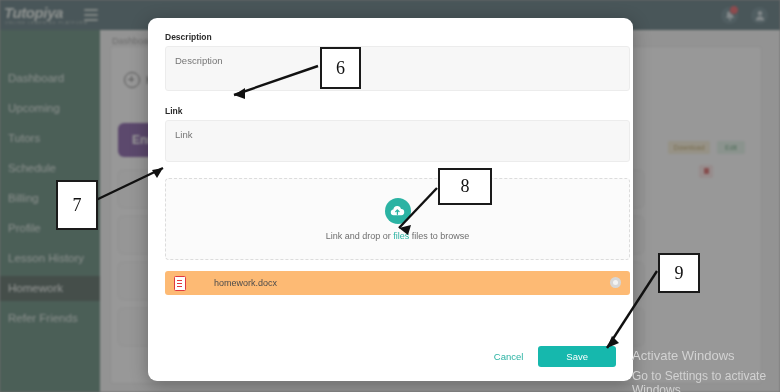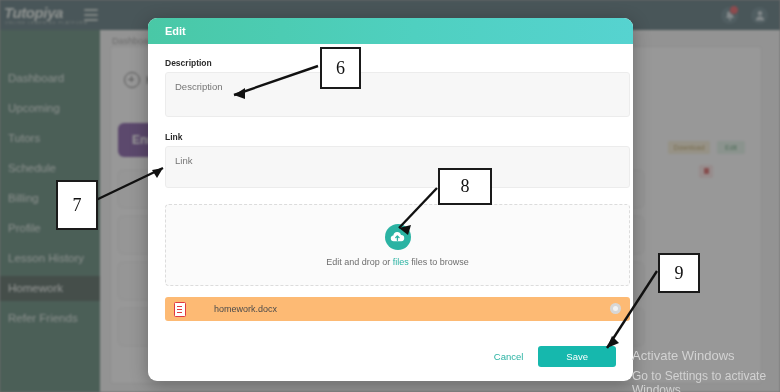--- a/index.html
+++ b/index.html
@@ -453,38 +453,37 @@
     <div id="bg-edit-btn">Edit</div>
     <div id="bg-delete-btn">
         <i></i>
       </div>
   </div>
 
   <div id="overlay"></div>
 
   <div id="modal">
 
-    <div id="modal-header">Edit</div>
 
     <div id="modal-body">
 
       <div class="field-label">Description</div>
       <textarea class="field-box" id="description-input" placeholder="Description" style=""></textarea>
 
       <div class="field-label">Link</div>
       <textarea class="field-box" id="link-input" placeholder="Link" style=""></textarea>
 
       <div id="dropzone">
         <div id="cloud-upload-icon">
           <svg width="15" height="12" viewBox="0 0 15 12">
             <path d="M3.6 10.2a2.9 2.9 0 0 1-.25-5.78A3.9 3.9 0 0 1 11 4.1a2.95 2.95 0 0 1 .35 6.1z" fill="#ffffff"></path>
             <path d="M7.4 9.3V5.6M7.4 4.9l-1.7 1.7M7.4 4.9l1.7 1.7" stroke="#2bb3a3" stroke-width="1.3" fill="none" stroke-linecap="round"></path>
           </svg>
         </div>
-        <div id="dropzone-text"><span>Edit and drop or </span><span id="browse-link">files</span><span> files to browse</span></div>
+        <div id="dropzone-text"><span>Link and drop or </span><span id="browse-link">files</span><span> files to browse</span></div>
       </div>
 
       <div id="file-row">
         <div id="file-type-icon"></div>
         <div id="file-name">homework.docx</div>
         <div id="file-remove-icon"></div>
       </div>
 
     </div>
 

